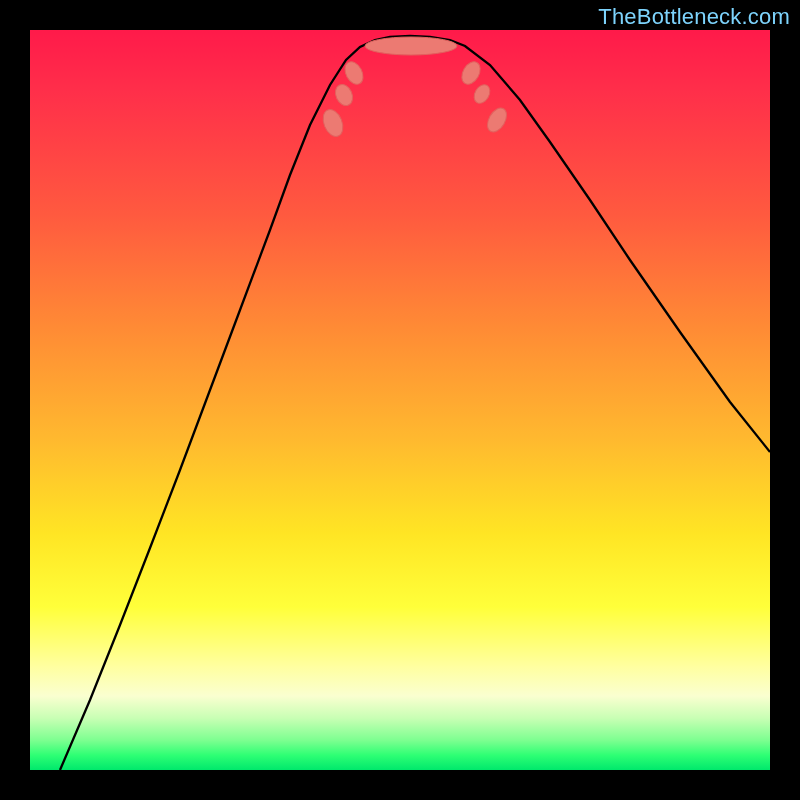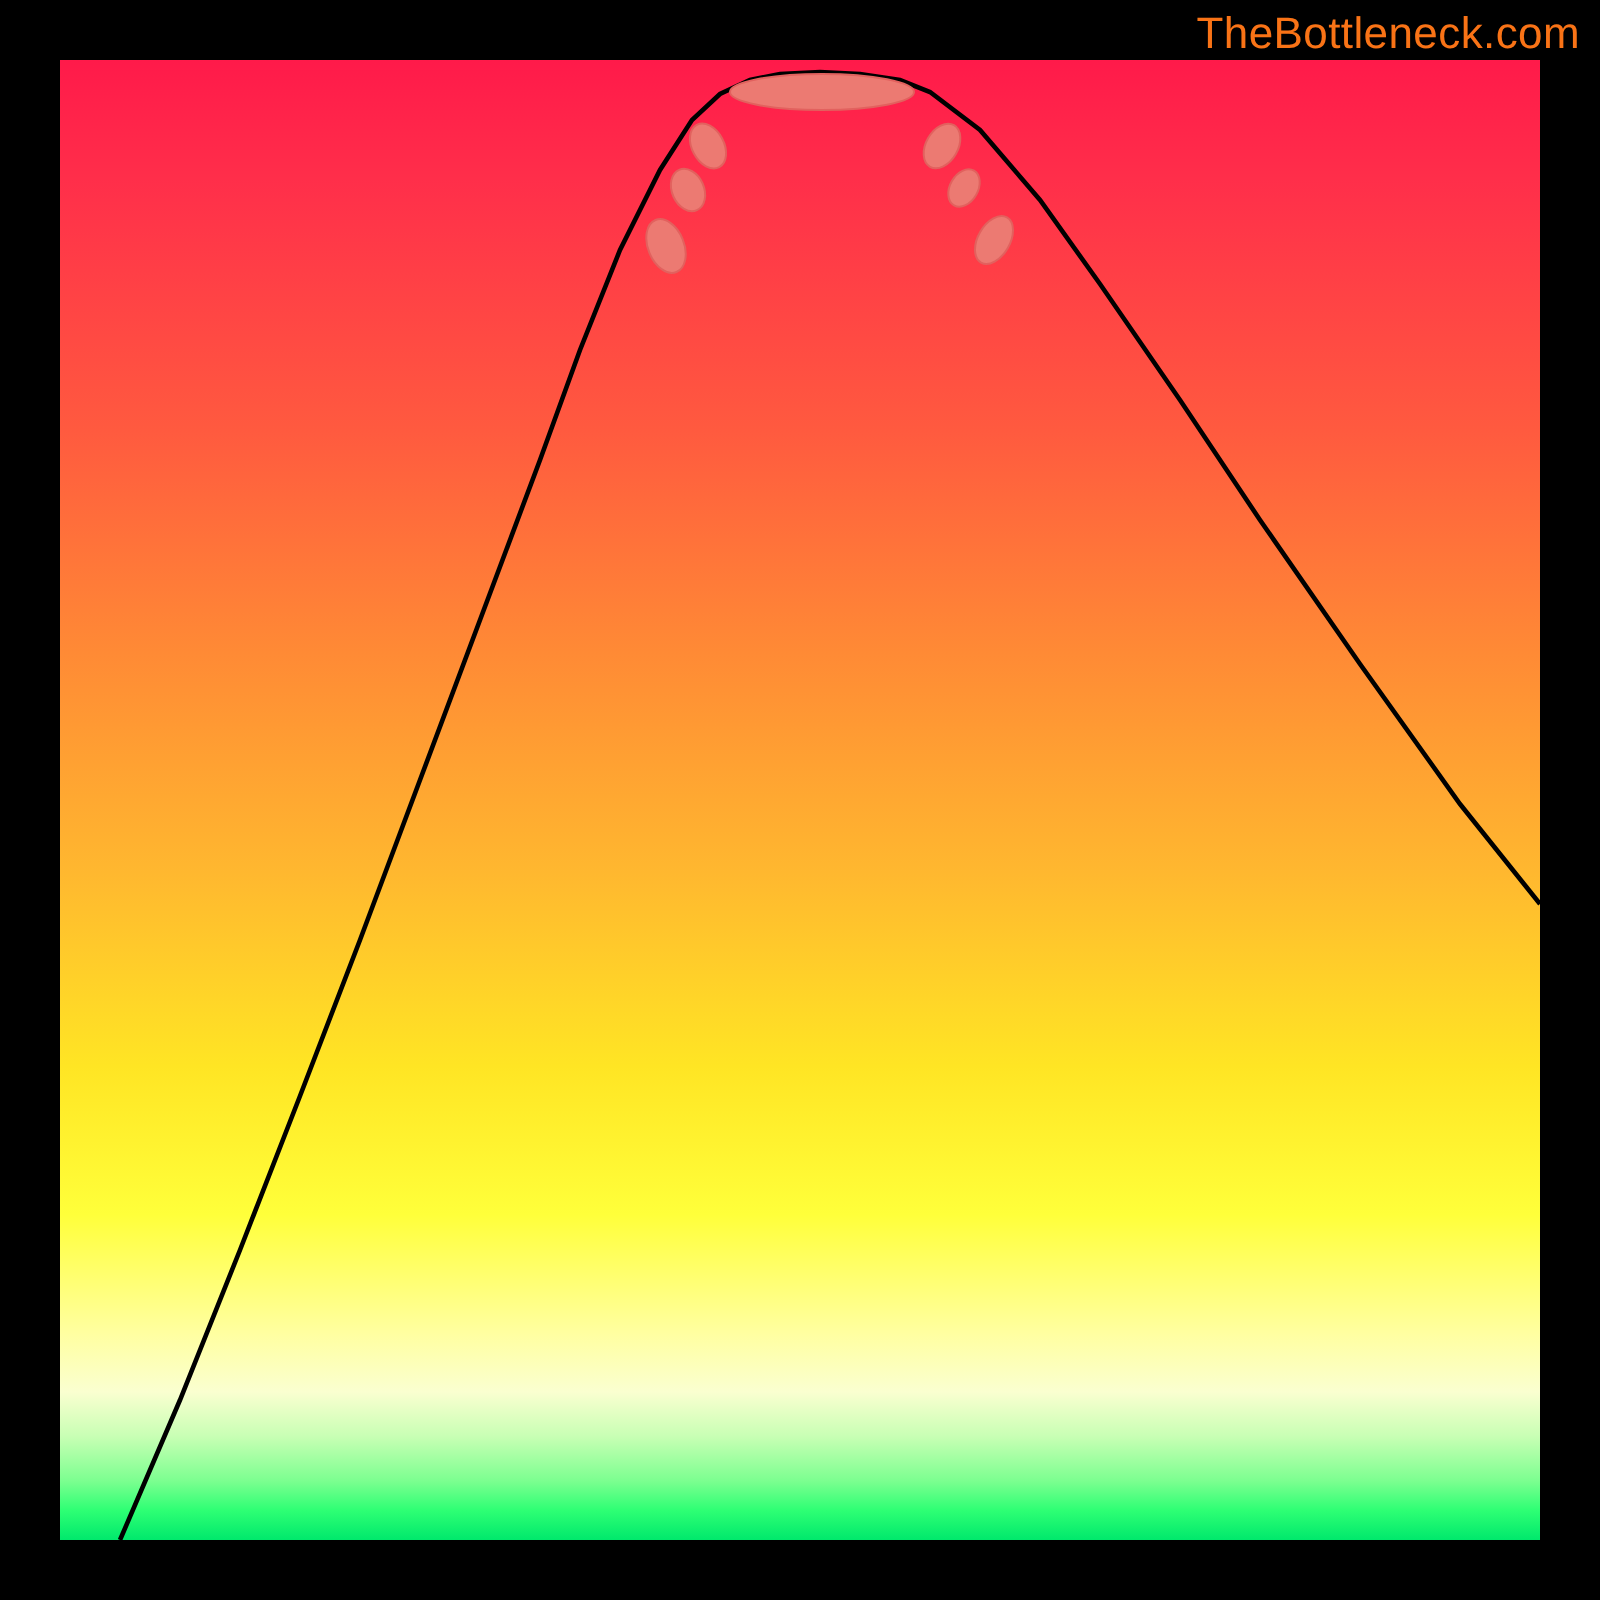--- a/index.html
+++ b/index.html
@@ -31,21 +31,21 @@
       #c8ffb4 93%,
       #7cff90 96%,
       #2eff74 98%,
       #00e86c 100%
     );
   }
   .watermark {
     position: absolute;
     top: 4px;
     right: 10px;
-    color: #f97316;
+    color: #7dd3fc;
     font-size: 22px;
     font-weight: 500;
     letter-spacing: 0.2px;
     z-index: 10;
   }
   svg.plot {
     position: absolute;
     left: 0;
     top: 0;
     width: 740px;

